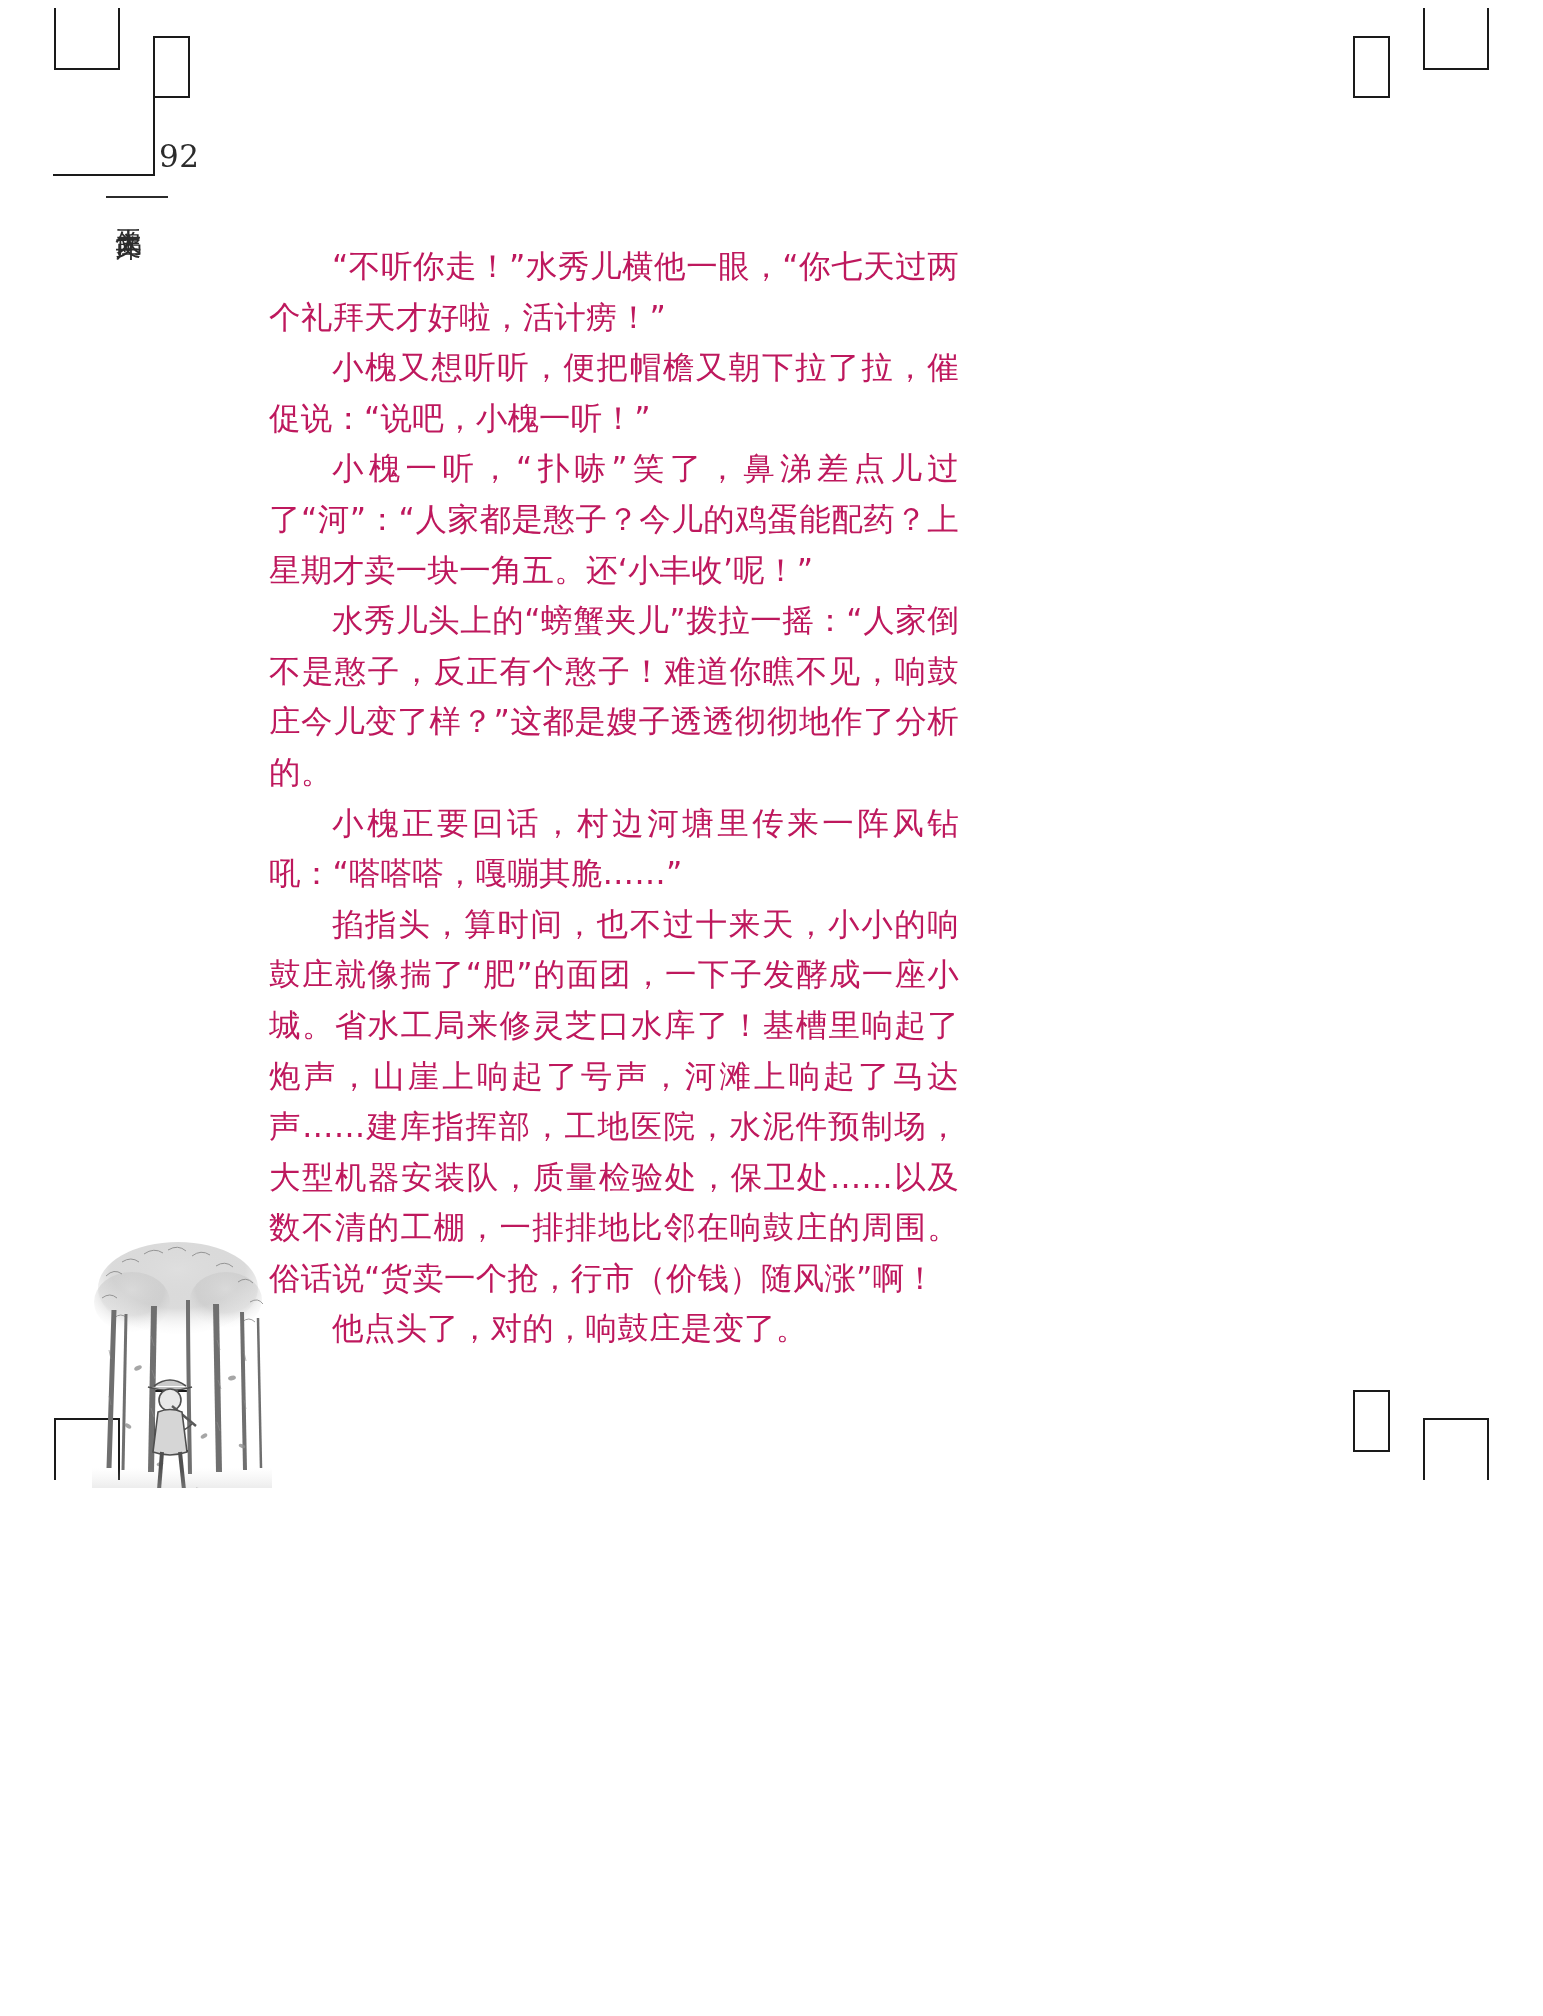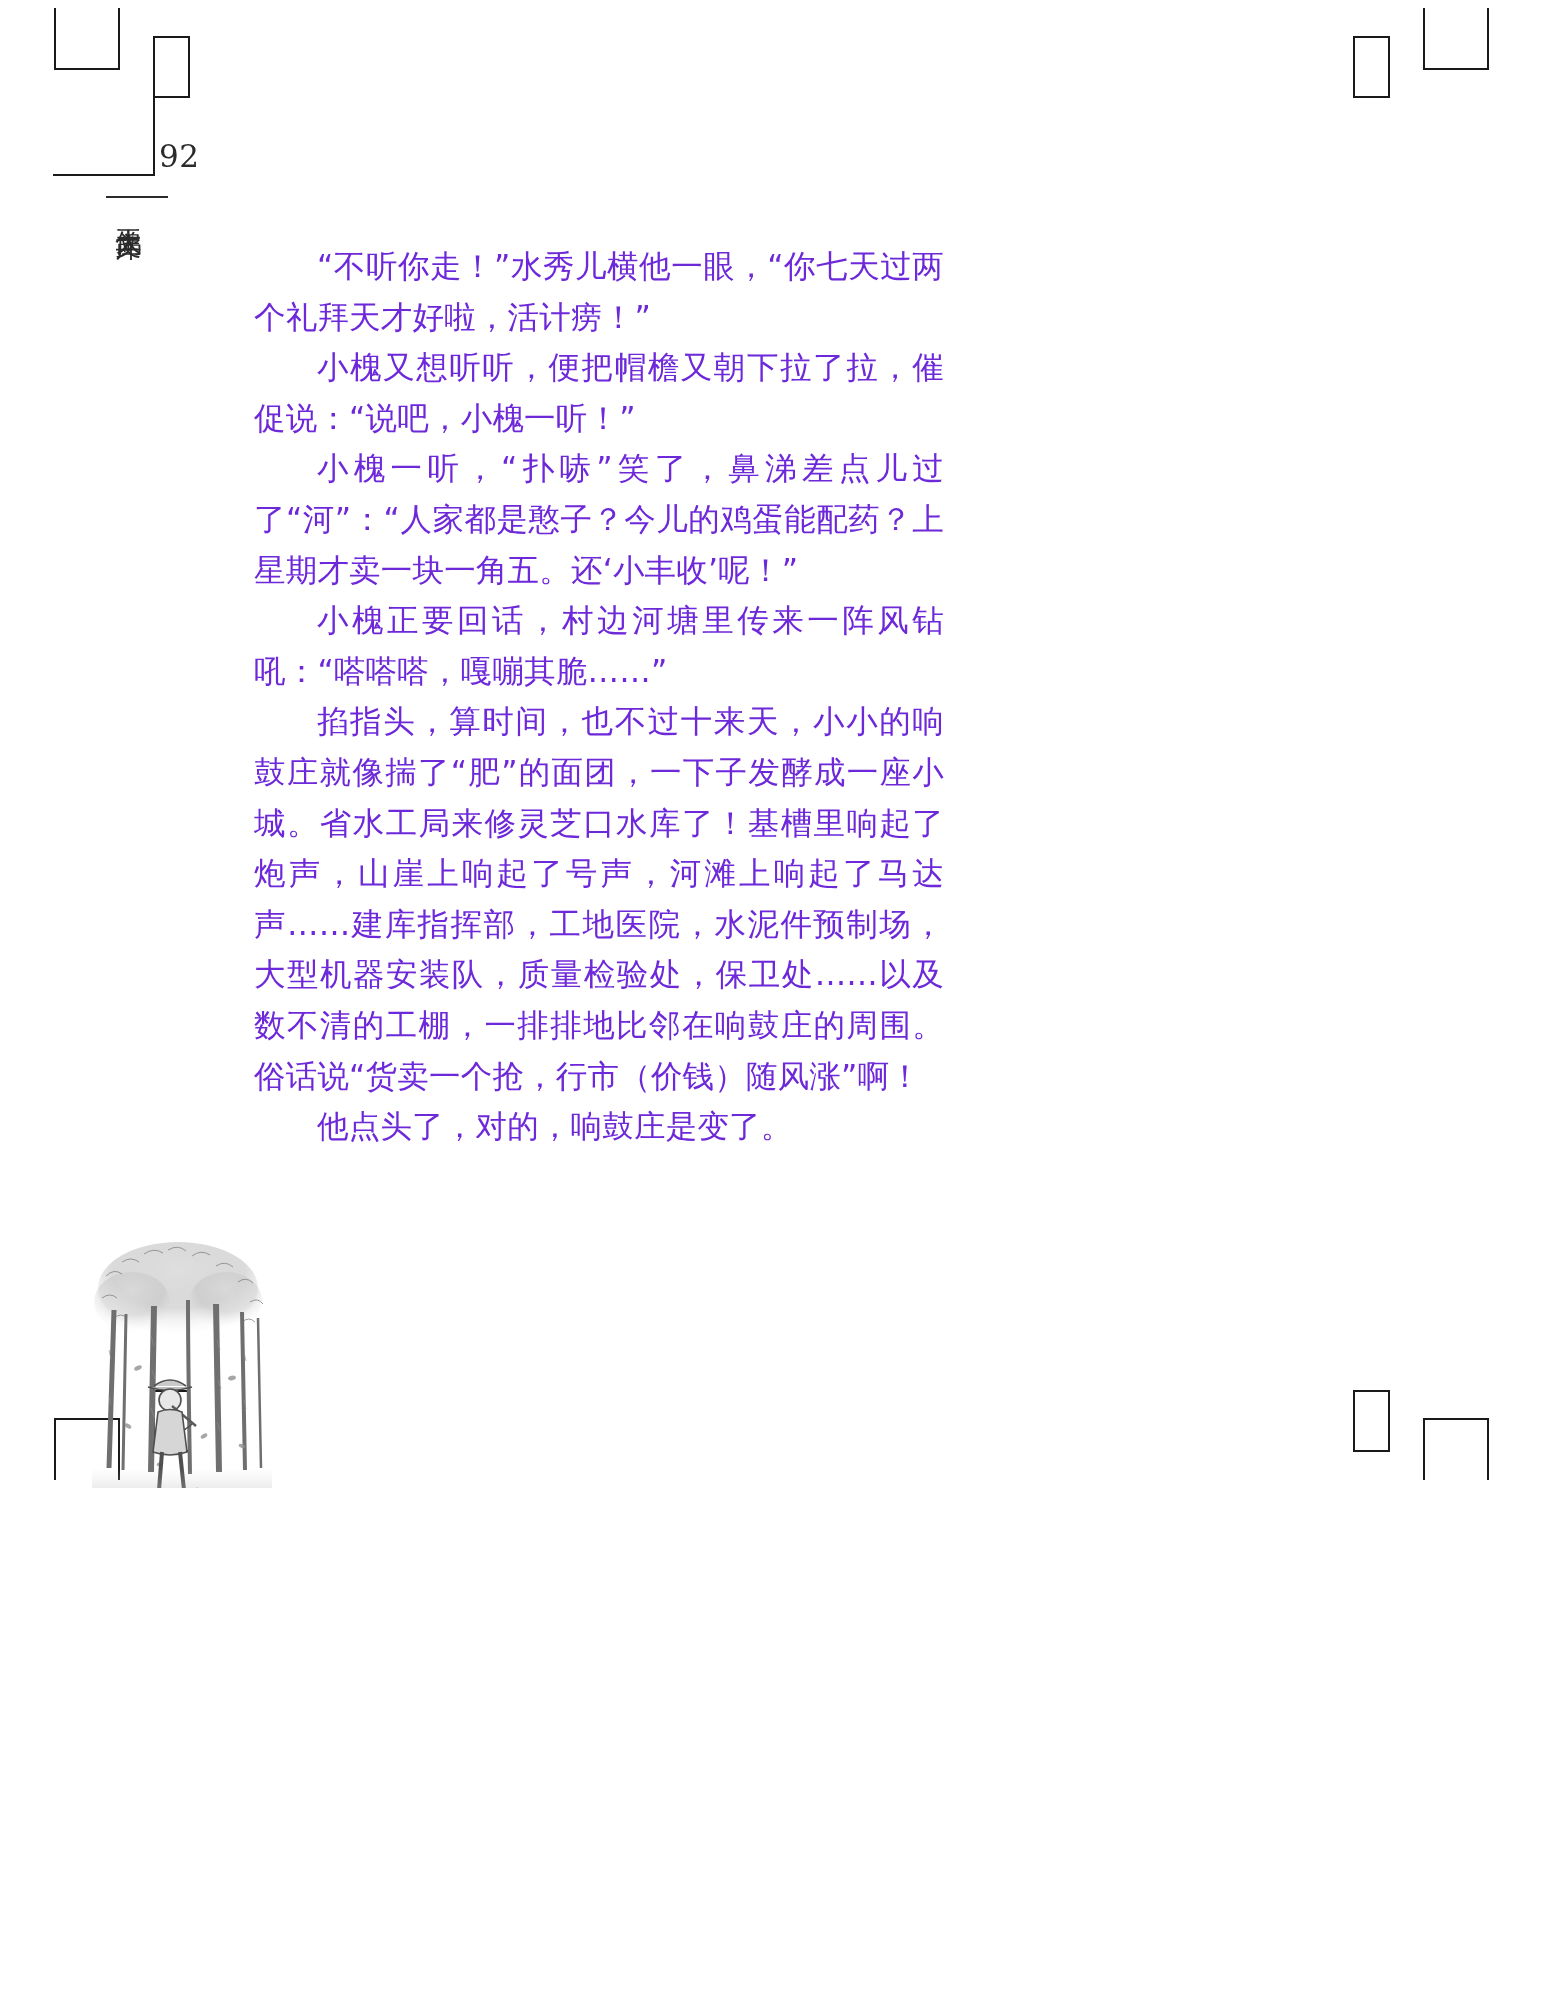--- a/index.html
+++ b/index.html
@@ -108,24 +108,24 @@
     text-align: center;
     writing-mode: vertical-rl;
     text-orientation: upright;
     letter-spacing: 1px;
     font-family: "DejaVu Sans", "Liberation Sans", sans-serif;
   }
 
   
   .textblock {
     position: absolute;
-    left: 254px;
+    left: 269px;
     top: 241px;
     width: 690px;
-    color: #6d28d9;
+    color: #be185d;
   }
   .para {
     font-size: 31.5px;
     line-height: 50.6px;
     text-align: justify;
     text-justify: inter-ideograph;
     text-indent: 2em;
     margin: 0;
     letter-spacing: 0.2px;
     font-weight: 400;
@@ -187,20 +187,21 @@
   <div class="folio">92</div>
 
   <div class="series-rule"></div>
 
   <div class="series-label">大王鸽文库</div>
 
   <div class="textblock">
     <p class="para">“不听你走！”水秀儿横他一眼，“你七天过两个礼拜天才好啦，活计痨！”</p>
     <p class="para">小槐又想听听，便把帽檐又朝下拉了拉，催促说：“说吧，小槐一听！”</p>
     <p class="para">小槐一听，“扑哧”笑了，鼻涕差点儿过了“河”：“人家都是憨子？今儿的鸡蛋能配药？上星期才卖一块一角五。还‘小丰收’呢！”</p>
+    <p class="para">水秀儿头上的“螃蟹夹儿”拨拉一摇：“人家倒不是憨子，反正有个憨子！难道你瞧不见，响鼓庄今儿变了样？”这都是嫂子透透彻彻地作了分析的。</p>
     <p class="para">小槐正要回话，村边河塘里传来一阵风钻吼：“嗒嗒嗒，嘎嘣其脆……”</p>
     <p class="para">掐指头，算时间，也不过十来天，小小的响鼓庄就像揣了“肥”的面团，一下子发酵成一座小城。省水工局来修灵芝口水库了！基槽里响起了炮声，山崖上响起了号声，河滩上响起了马达声……建库指挥部，工地医院，水泥件预制场，大型机器安装队，质量检验处，保卫处……以及数不清的工棚，一排排地比邻在响鼓庄的周围。俗话说“货卖一个抢，行市（价钱）随风涨”啊！</p>
     <p class="para">他点头了，对的，响鼓庄是变了。</p>
   </div>
 
   <div class="illustration">
     <svg width="180" height="275" viewBox="0 0 180 275" xmlns="http://www.w3.org/2000/svg">
       <defs>
         <radialGradient id="foliage" cx="50%" cy="30%" r="70%">
           <stop offset="0%" stop-color="#d9d9d9" stop-opacity="0.85"></stop>

